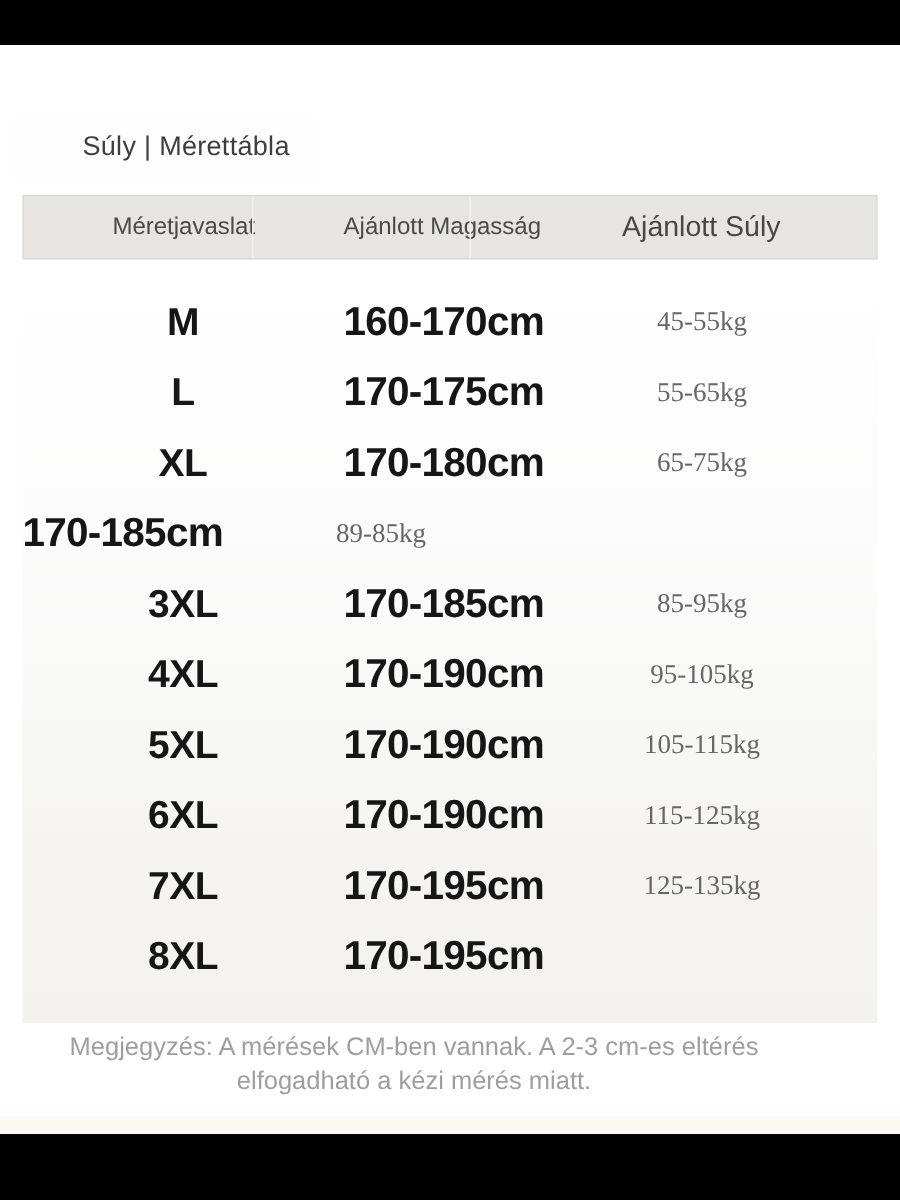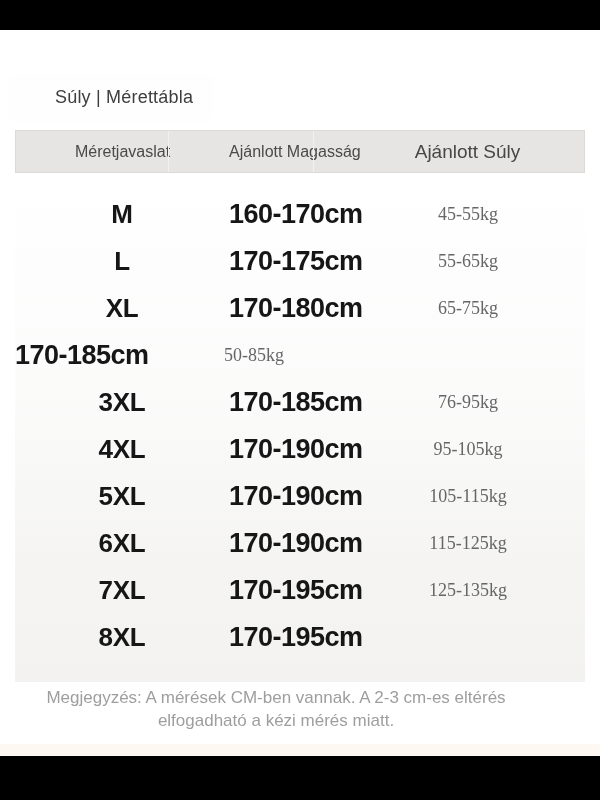--- a/index.html
+++ b/index.html
@@ -103,26 +103,26 @@
       <span class="c-height">170-175cm</span>
       <span class="c-weight">55-65kg</span>
     </div>
     <div class="trow">
       <span class="c-size">XL</span>
       <span class="c-height">170-180cm</span>
       <span class="c-weight">65-75kg</span>
     </div>
     <div class="trow">
       <span class="c-height">170-185cm</span>
-      <span class="c-weight">50-85kg</span>
+      <span class="c-weight">89-85kg</span>
     </div>
     <div class="trow">
       <span class="c-size">3XL</span>
       <span class="c-height">170-185cm</span>
-      <span class="c-weight">76-95kg</span>
+      <span class="c-weight">85-95kg</span>
     </div>
     <div class="trow">
       <span class="c-size">4XL</span>
       <span class="c-height">170-190cm</span>
       <span class="c-weight">95-105kg</span>
     </div>
     <div class="trow">
       <span class="c-size">5XL</span>
       <span class="c-height">170-190cm</span>
       <span class="c-weight">105-115kg</span>

